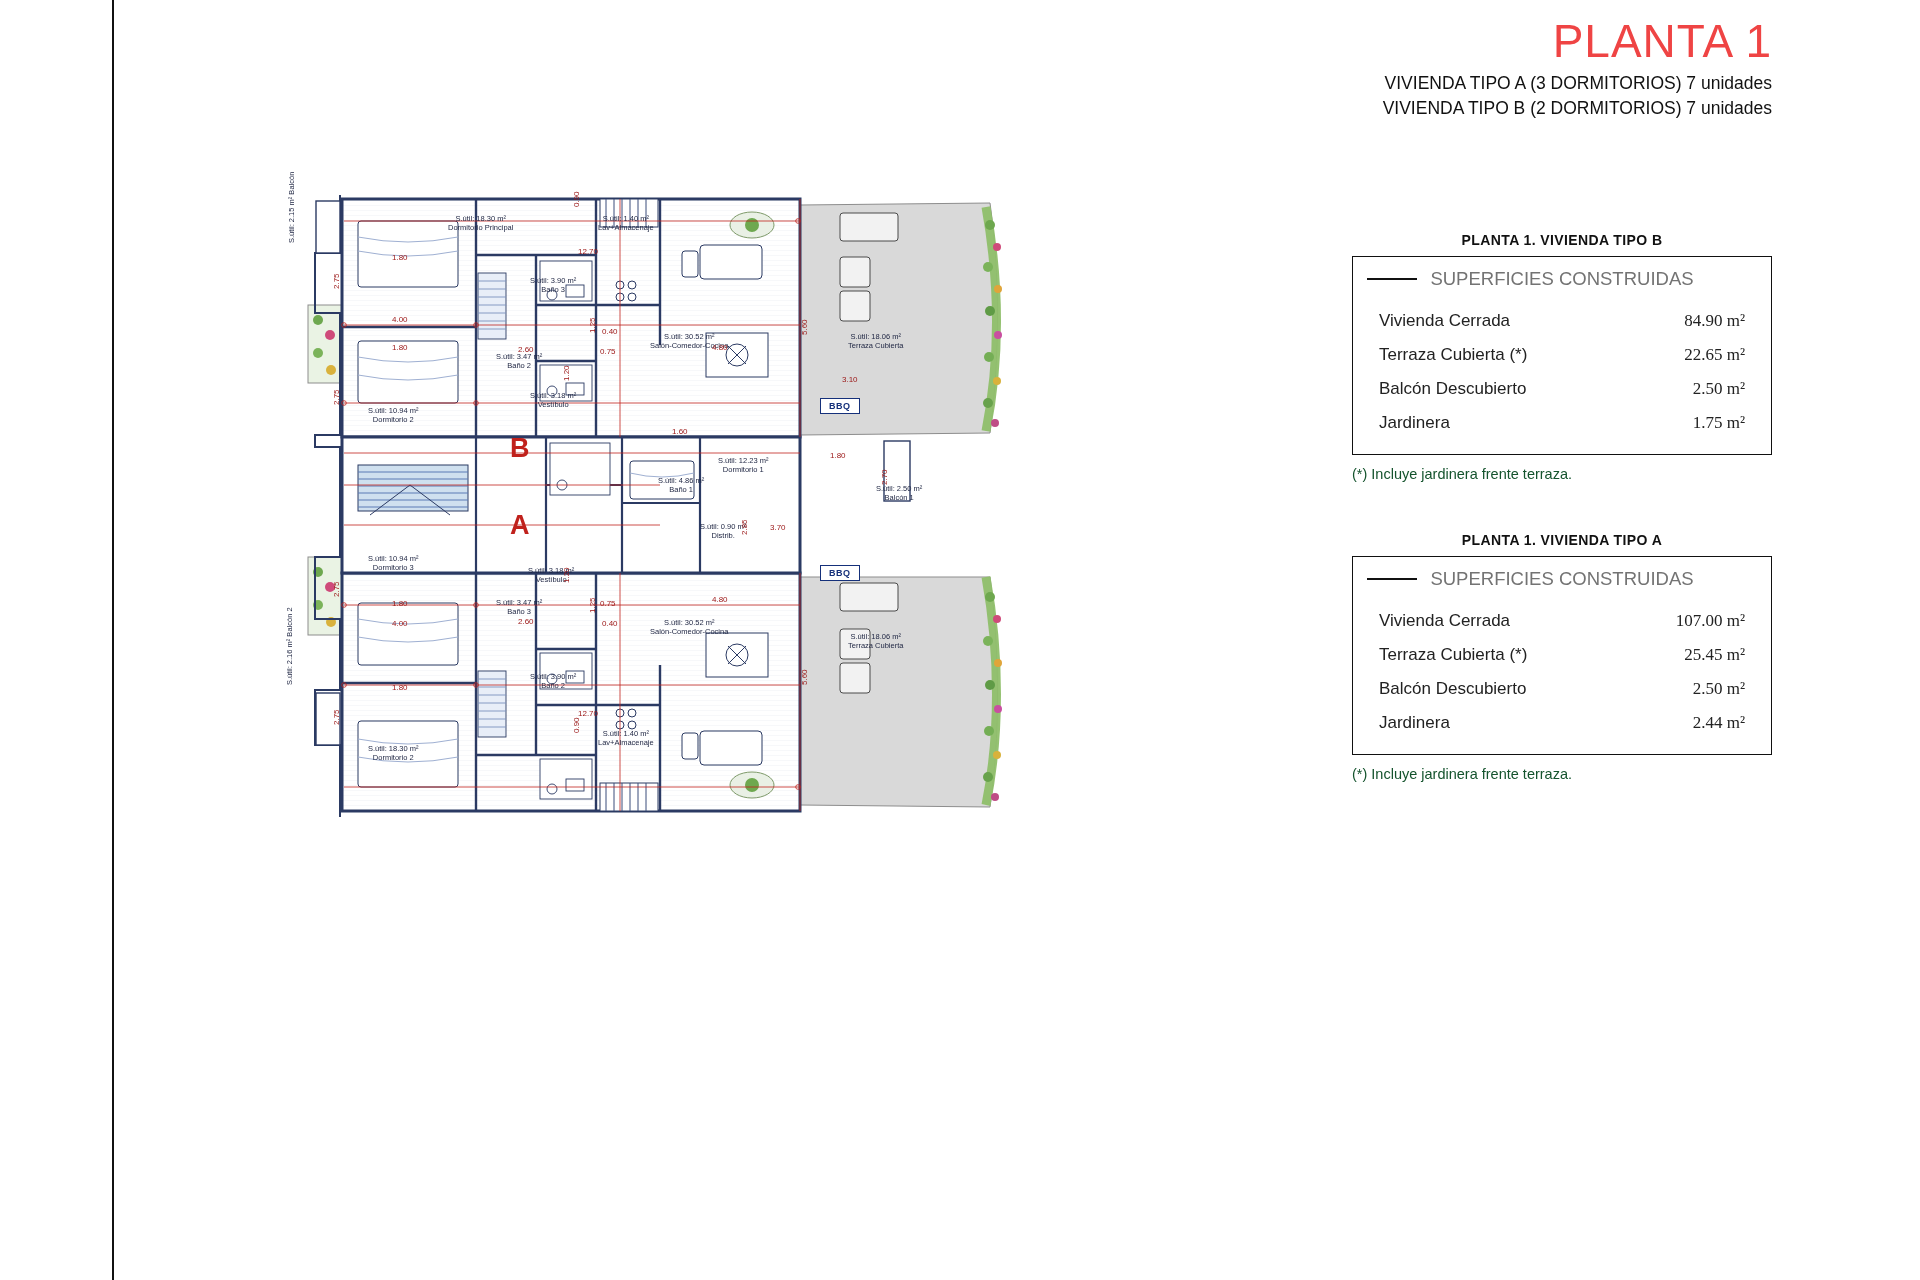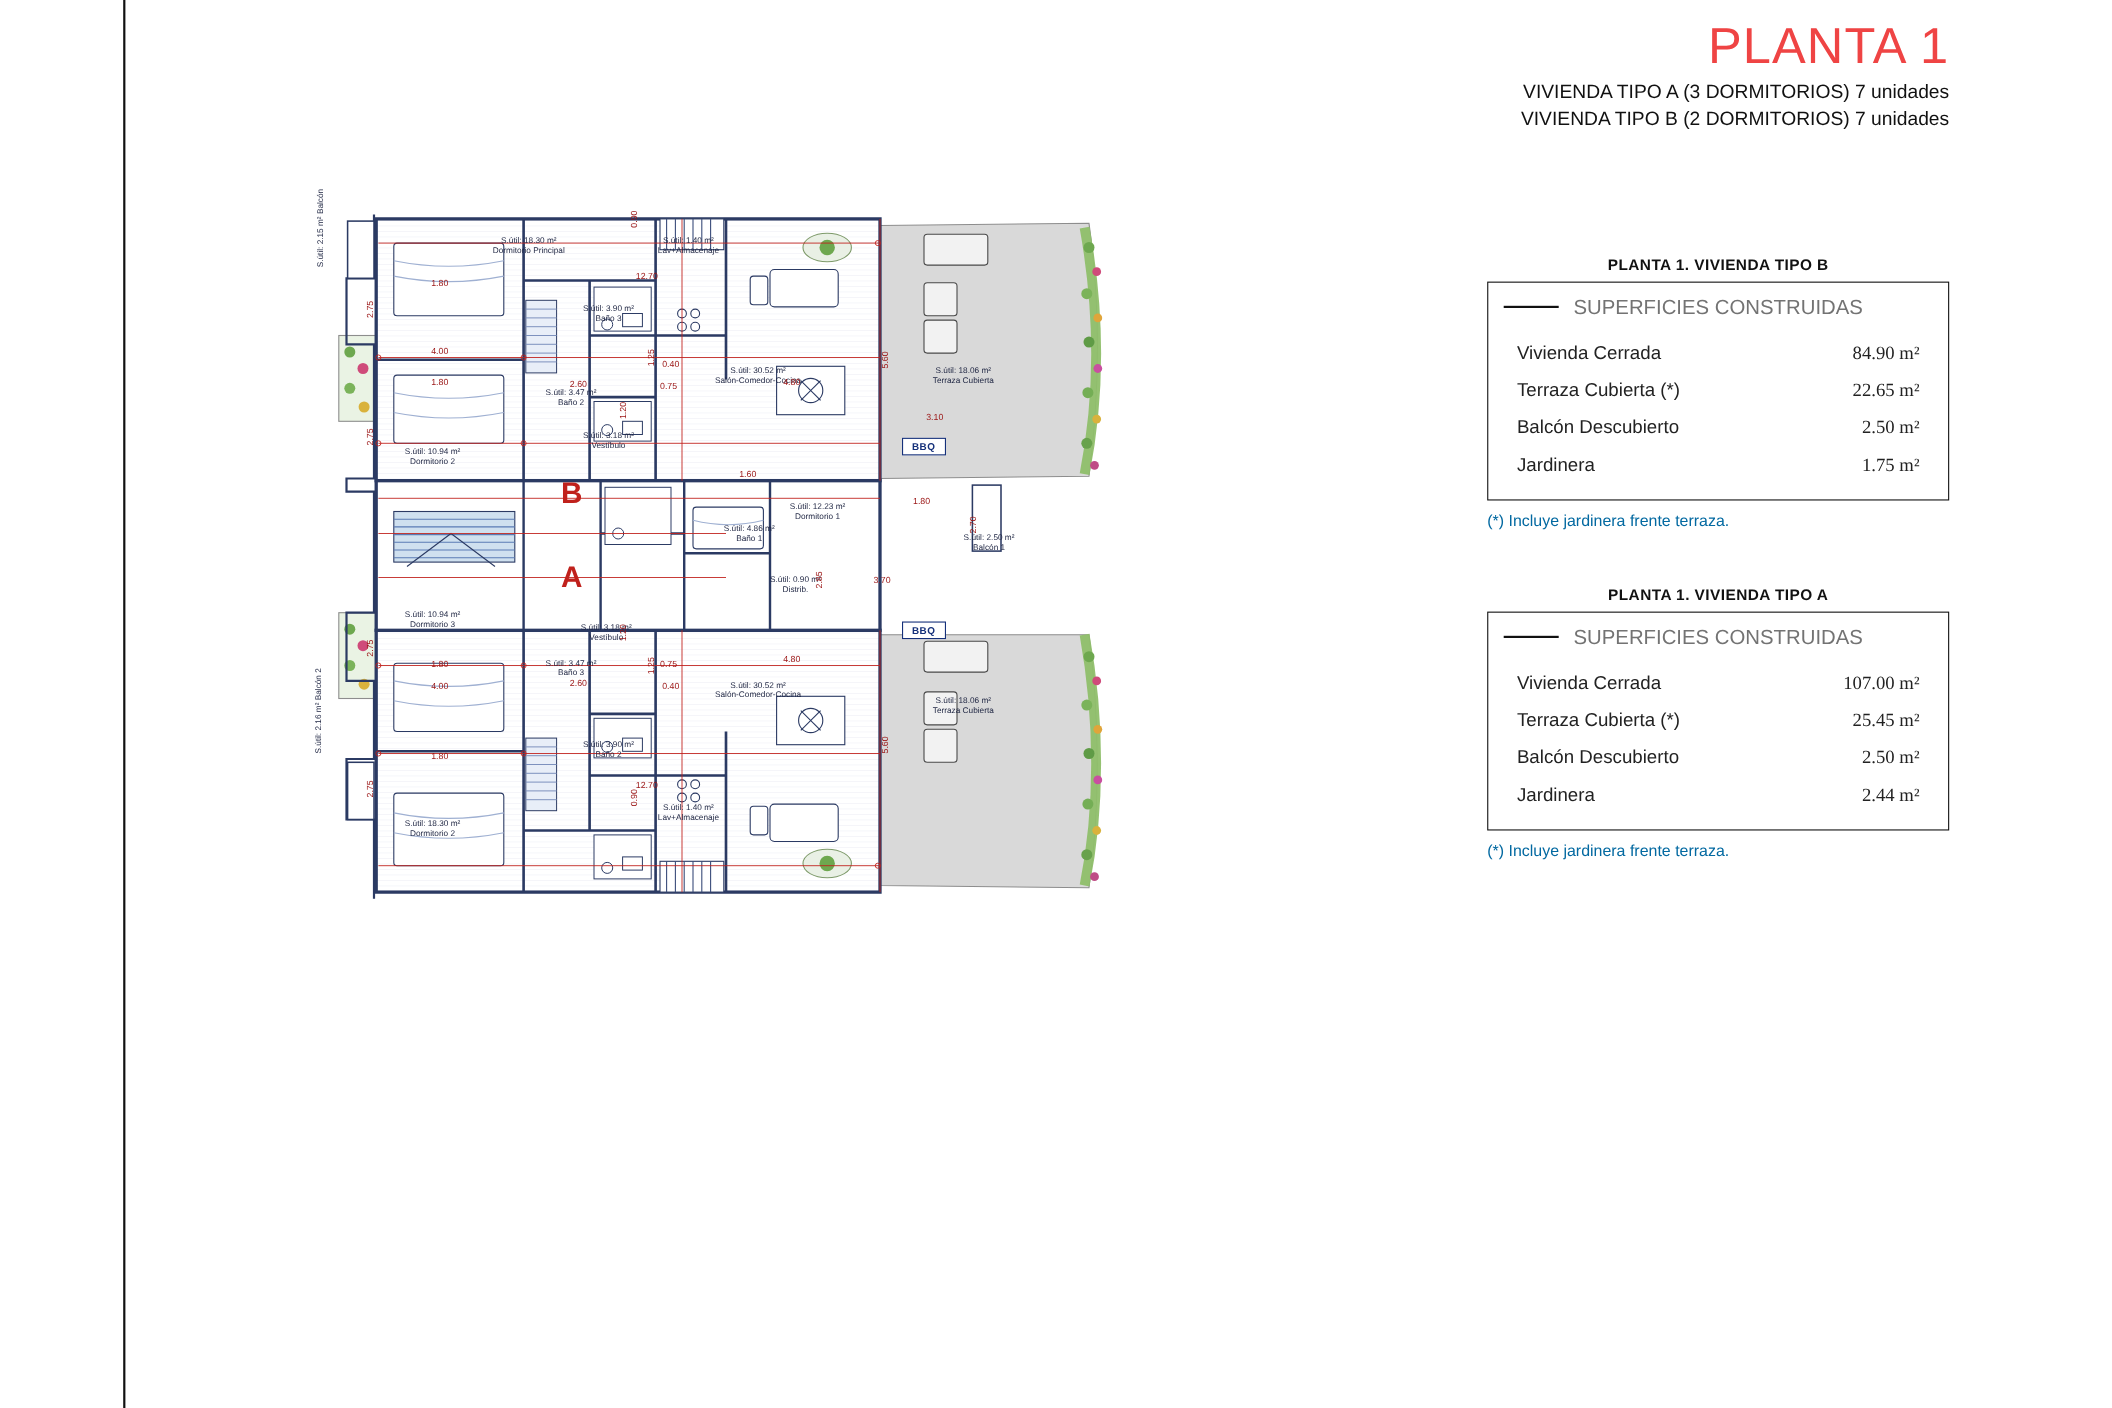--- a/index.html
+++ b/index.html
@@ -17,21 +17,21 @@
   .header .sub{font-size:17.5px;color:#111;margin-top:7px;line-height:1.35;}
   
   .panel{position:absolute;right:148px;width:420px;}
   .panel .ptitle{font-size:14px;font-weight:700;text-align:center;color:#111;letter-spacing:.4px;}
   .panel .box{margin-top:8px;border:1.6px solid #111;padding:0 0 14px 0;position:relative;}
   .panel .box .boxhead{font-size:18.5px;font-weight:400;text-align:center;padding:11px 0 4px 0;color:#737373;}
   .panel .box .headrule{position:absolute;left:14px;top:21px;width:50px;height:2px;background:#111;}
   .panel .rows{padding:10px 26px 0 26px;}
   .panel .row{display:flex;justify-content:space-between;font-size:17px;line-height:2.0;color:#222;}
   .panel .row .val{text-align:right;min-width:120px;font-family:Liberation Serif, serif;}
-  .panel .foot{font-size:14.5px;color:#0369a1;margin-top:11px;}
+  .panel .foot{font-size:14.5px;color:#14532d;margin-top:11px;}
   
   .plan{position:absolute;left:300px;top:185px;width:1000px;height:640px;}
   .lbl{position:absolute;font-size:7.5px;color:#1c2340;line-height:1.15;white-space:nowrap;}
   .lbl.c{text-align:center;}
   .dim{position:absolute;font-size:8px;color:#9a1414;white-space:nowrap;}
   .dimv{position:absolute;font-size:8px;color:#9a1414;white-space:nowrap;transform:rotate(-90deg);transform-origin:left top;}
   .bigletter{position:absolute;font-size:27px;font-weight:700;color:#c0211c;font-family:"Liberation Sans",sans-serif;}
   .bbq{position:absolute;border:1.4px solid #15307a;color:#15307a;font-size:9px;font-weight:700;padding:2px 8px;background:#fff;letter-spacing:.5px;}
 </style>
 </head>
@@ -464,21 +464,21 @@
     <div class="dim" style="left:300px;top:162px;">0.75</div>
     <div class="dim" style="left:412px;top:158px;">4.80</div>
     <div class="dimv" style="left:500px;top:150px;">5.60</div>
     <div class="dim" style="left:542px;top:190px;">3.10</div>
     <div class="dimv" style="left:262px;top:196px;">1.20</div>
 
     <div class="dim" style="left:372px;top:242px;">1.60</div>
     <div class="dim" style="left:530px;top:266px;">1.80</div>
     <div class="dimv" style="left:580px;top:300px;">2.70</div>
     <div class="dimv" style="left:440px;top:350px;">2.85</div>
-    <div class="dim" style="left:482px;top:338px;padding-left:12px;">3.70</div>
+    <div class="dim" style="left:458px;top:338px;padding-left:12px;">3.70</div>
 
     <div class="dimv" style="left:32px;top:412px;">2.75</div>
     <div class="dim" style="left:92px;top:414px;">1.80</div>
     <div class="dim" style="left:92px;top:434px;">4.00</div>
     <div class="dim" style="left:218px;top:432px;">2.60</div>
     <div class="dimv" style="left:288px;top:428px;">1.25</div>
     <div class="dim" style="left:302px;top:434px;">0.40</div>
     <div class="dim" style="left:300px;top:414px;">0.75</div>
     <div class="dim" style="left:412px;top:410px;">4.80</div>
     <div class="dimv" style="left:500px;top:500px;">5.60</div>

